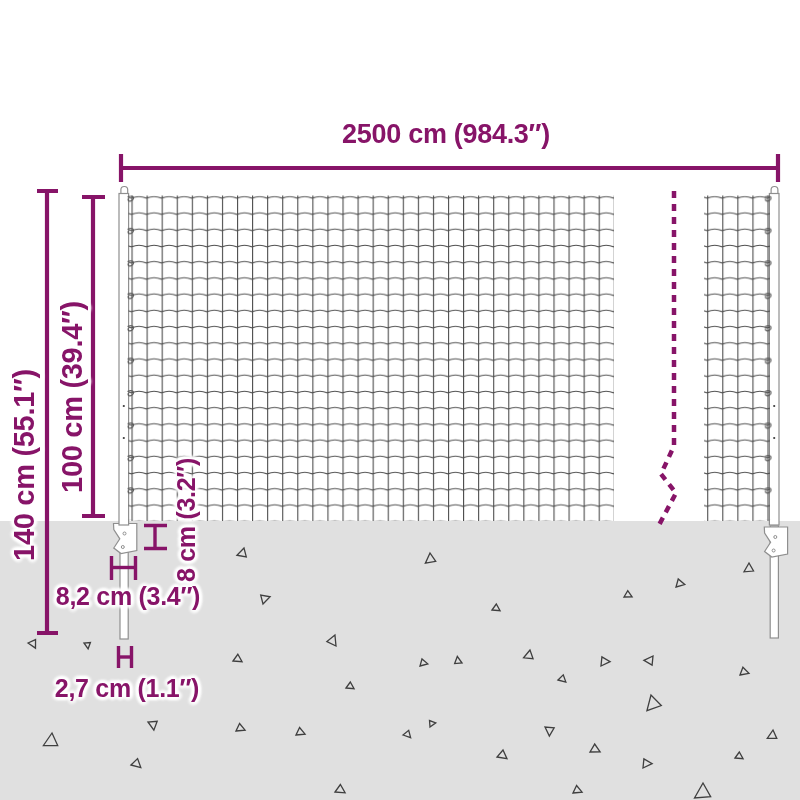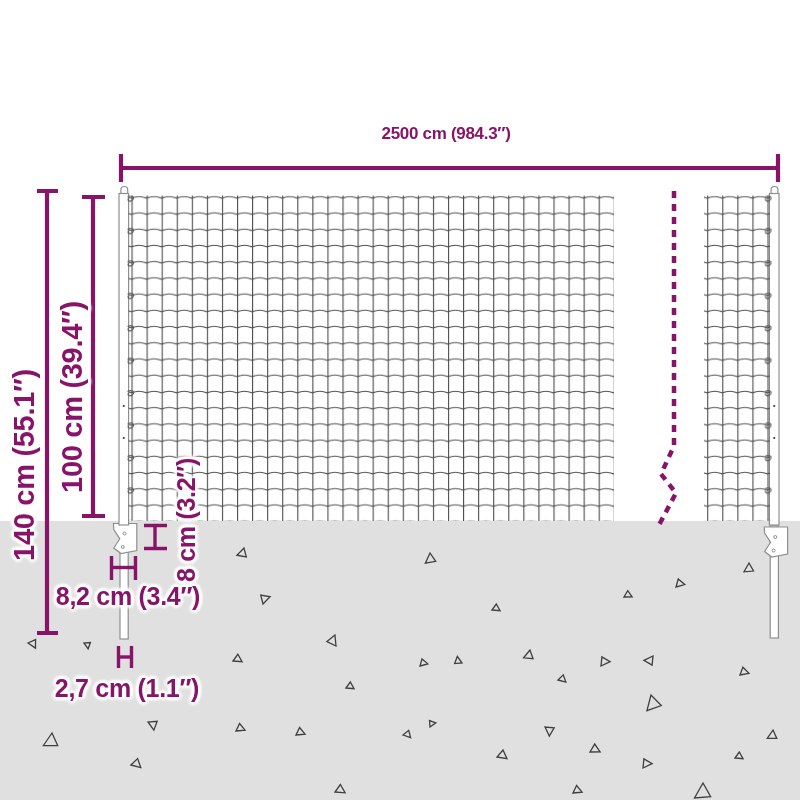--- a/index.html
+++ b/index.html
@@ -144,21 +144,21 @@
       <path class="accent-line thin" d="M144,525.5 H167 M144,548.5 H167"></path>
 
       <path class="accent-line thin" d="M111.5,567.5 H135.5"></path>
       <path class="accent-line thin" d="M111.5,556 V580 M135.5,556 V580"></path>
 
       <path class="accent-line thin" d="M118.5,657 H131.5"></path>
       <path class="accent-line thin" d="M118.5,646 V668 M131.5,646 V668"></path>
     </g>
   </svg>
 
-  <div class="dim-label" style="left:446px;top:134px;font-size:17px;">2500 cm (984.3″)</div>
+  <div class="dim-label" style="left:446px;top:134px;font-size:27px;">2500 cm (984.3″)</div>
 
   <div class="dim-label vert" style="left:24px;top:465px;font-size:29px;">140 cm (55.1″)</div>
 
   <div class="dim-label vert" style="left:72px;top:397px;font-size:29px;">100 cm (39.4″)</div>
 
   <div class="dim-label vert" style="left:186px;top:520px;font-size:25px;">8 cm (3.2″)</div>
 
   <div class="dim-label" style="left:128px;top:596px;font-size:25px;">8,2 cm (3.4″)</div>
 
   <div class="dim-label" style="left:127px;top:688px;font-size:25px;text-align:right;">2,7 cm (1.1″)</div>

